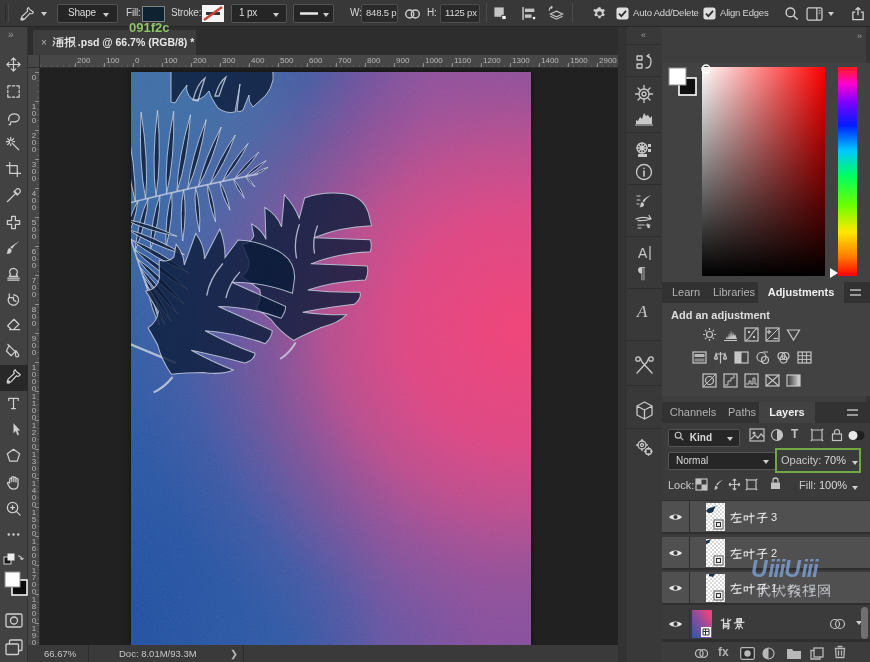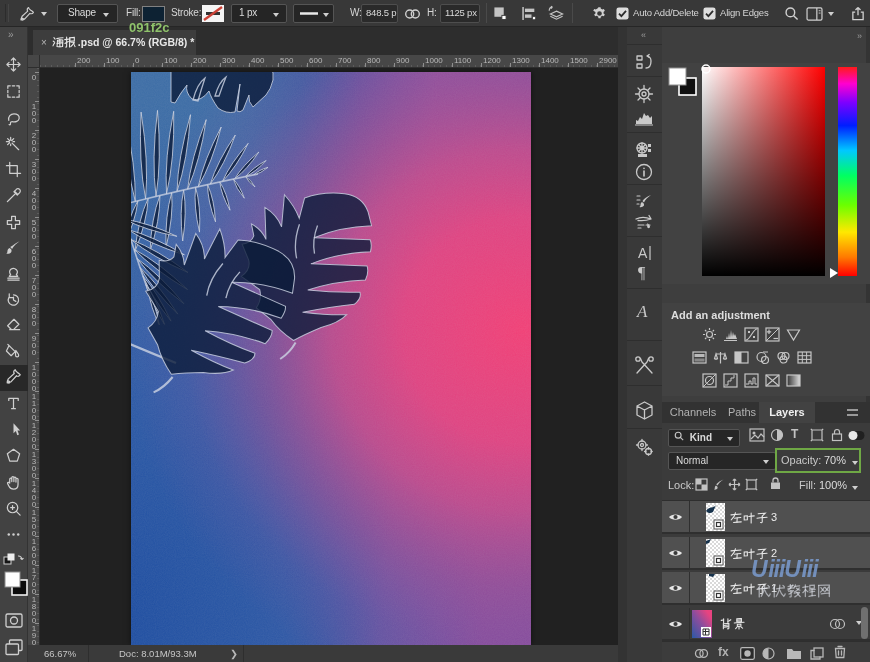--- a/index.html
+++ b/index.html
@@ -533,20 +533,26 @@
 <stop offset="0.66" stop-color="#6aff00"></stop>
             <stop offset="0.79" stop-color="#ffe800"></stop>
 <stop offset="0.91" stop-color="#ff7a00"></stop>
             <stop offset="1" stop-color="#ff0000"></stop>
           </linearGradient>
         </defs>
     <rect x="176" y="4" width="19" height="209" fill="url(#hueg)"></rect>
     <path d="M168 205 L176 210 L168 215 Z" fill="#fff"></path>
   </svg>
 </div>
+<div class="phead" style="top:255px">
+  <div class="ptab" style="left:0px;width:48px">Learn</div>
+  <div class="ptab" style="left:42px;width:60px">Libraries</div>
+  <div class="ptab pact2" style="left:96px;width:86px">Adjustments</div>
+  <div class="pmenu" style="right:9px;top:7px"></div>
+</div>
 <div class="pbody" style="top:276px;height:93px">
   <div style="position:absolute;left:9px;top:6px;font-size:11px;font-weight:bold;color:#dedede">Add an adjustment</div>
   <div style="position:absolute;left:40px;top:24px"><svg width="15" height="15" viewBox="0 0 15 15">
           <circle cx="7.5" cy="7.5" r="3" fill="none" stroke="#c6c6c6" stroke-width="1.2"></circle>
           <path d="M7.5 1 V3 M7.5 12 V14 M1 7.5 H3 M12 7.5 H14 M3 3 L4.4 4.4 M12 3 L10.6 4.4 M3 12 L4.4 10.6 M12 12 L10.6 10.6" stroke="#c6c6c6" stroke-width="1.2"></path>
         </svg></div>
       <div style="position:absolute;left:61px;top:24px"><svg width="15" height="15" viewBox="0 0 15 15">
           <path d="M1 12 L3 12 L4 9 L5 12 L6 6 L7 11 L8 3 L9 10 L10 5 L11 9 L12 7 L14 12 Z" fill="#c6c6c6"></path>
           <path d="M1 13.5 H14" stroke="#c6c6c6"></path>
         </svg></div>

